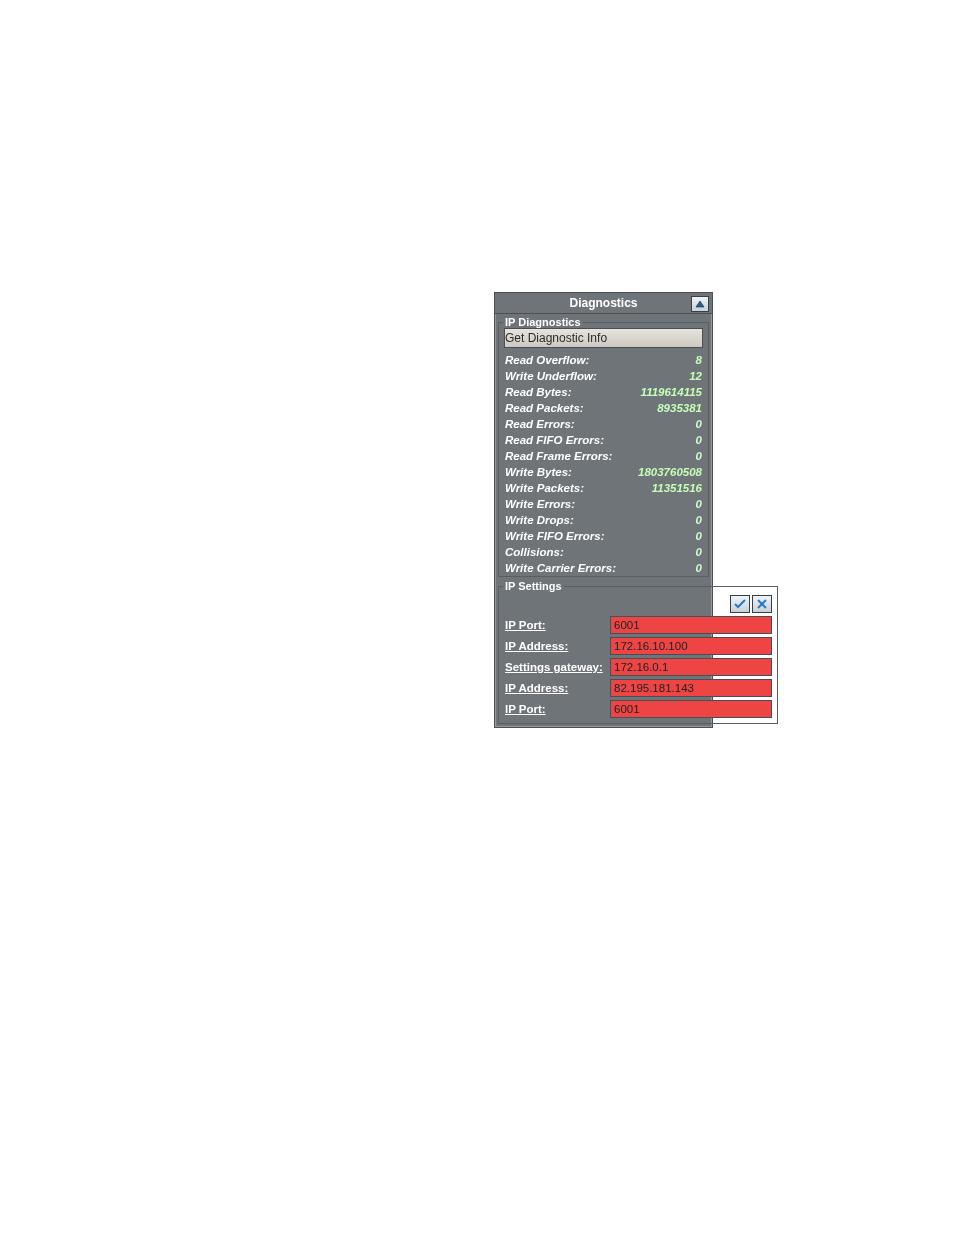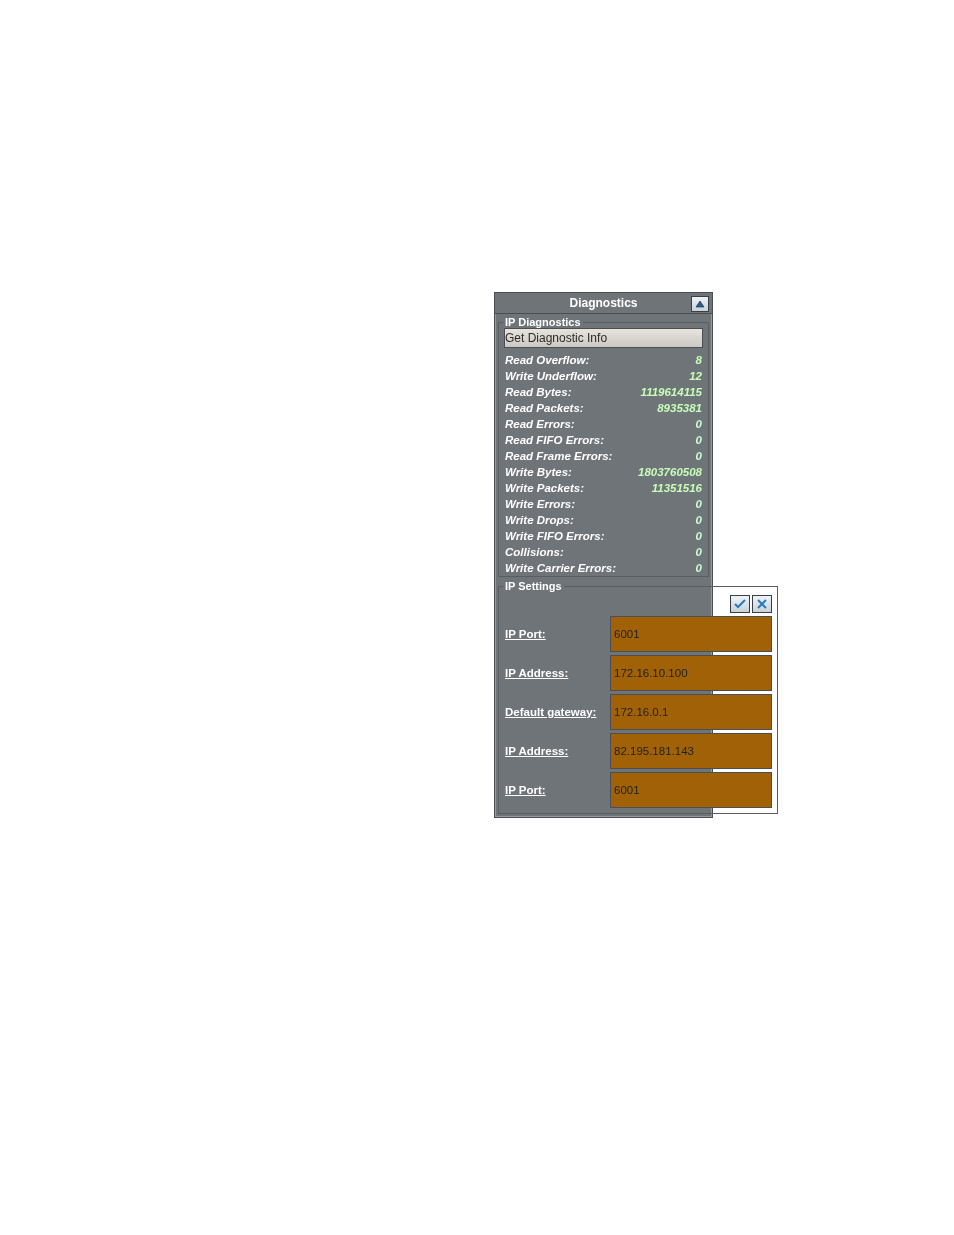--- a/index.html
+++ b/index.html
@@ -109,23 +109,23 @@
     width: 105px;
     font-size: 11.5px;
     font-weight: bold;
     color: #ffffff;
     text-decoration: underline;
   }
   .form-row input[type=text] {
     flex: 1;
     height: 16px;
     font-size: 11.5px;
-    padding: 9px 3px;
-    border: 1px solid #4b4f53;
-    background: #a16207;
+    padding: 0 3px;
+    border: 1px solid #4b4f53;
+    background: #ef4444;
     color: #222;
     font-family: inherit;
   }
   .form-row .checkbox-slot {
     flex: 1;
     display: flex;
     justify-content: flex-end;
   }
   .chk {
     width: 13px; height: 13px;
@@ -230,21 +230,21 @@
 
     <div class="form-row">
       <span class="label">IP Port:</span>
       <input type="text" value="6001" style="">
     </div>
     <div class="form-row">
       <span class="label">IP Address:</span>
       <input type="text" value="172.16.10.100" style="">
     </div>
     <div class="form-row">
-      <span class="label">Default gateway:</span>
+      <span class="label">Settings gateway:</span>
       <input type="text" value="172.16.0.1" style="">
     </div>
     <div class="form-row">
       <span class="label">IP Address:</span>
       <input type="text" value="82.195.181.143" style="">
     </div>
     <div class="form-row" style="padding-bottom:5px">
       <span class="label">IP Port:</span>
       <input type="text" value="6001" style="">
     </div>

